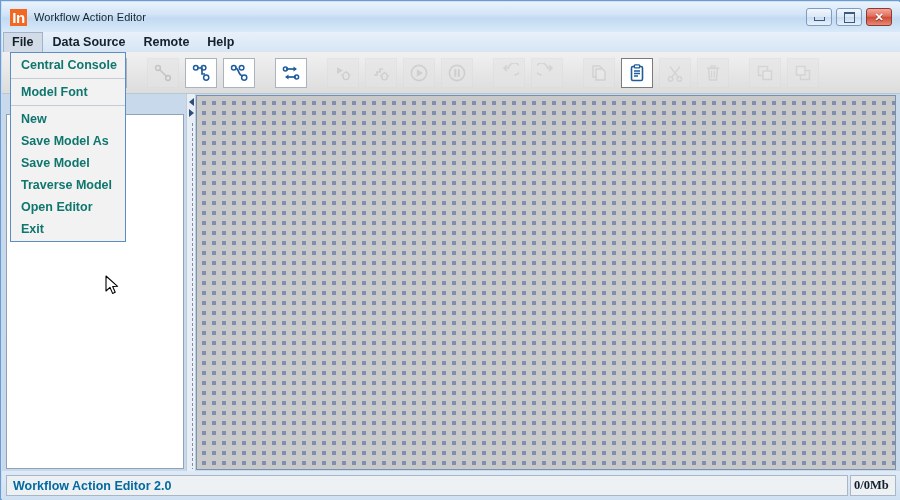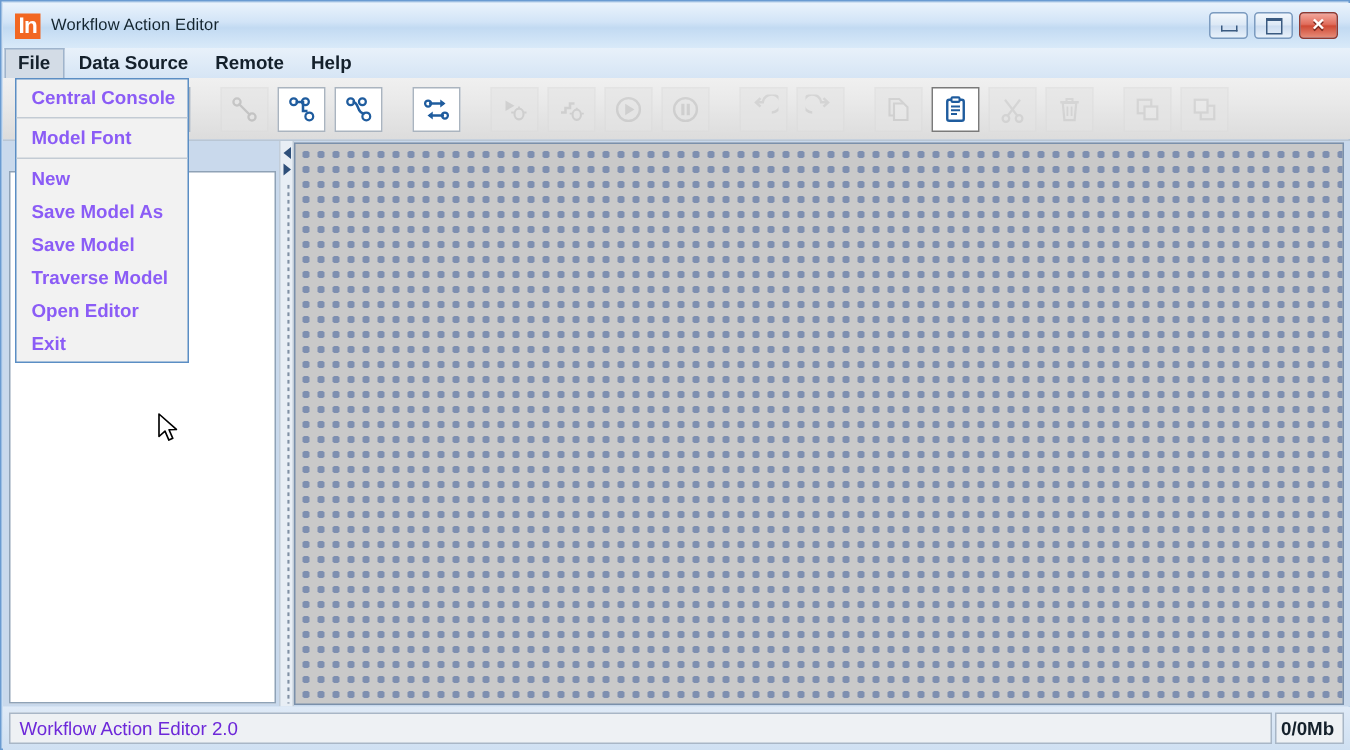--- a/index.html
+++ b/index.html
@@ -186,43 +186,43 @@
     display:flex;align-items:center;
     padding:0 4px;
   }
   .status-left{
     flex:1;height:21px;
     background:#eef1f4;
     border:1px solid #a8b6c6;
     box-sizing:border-box;
     display:flex;align-items:center;
     padding-left:6px;
-    font-size:12.5px;font-weight:normal;color:#6d28d9;
+    font-size:12.5px;font-weight:bold;color:#0369a1;
   }
   .status-mem{
     width:46px;height:21px;margin-left:2px;
     background:#eef1f4;
     border:1px solid #a8b6c6;
     box-sizing:border-box;
     display:flex;align-items:center;
     padding-left:3px;
-    font-size:12.5px;font-weight:bold;color:#14202b;
+    font-size:12.5px;font-weight:bold;color:#14202b;font-family:Liberation Serif, serif;
   }
 
   
   .dropdown{
     position:absolute;left:9px;top:51px;width:116px;
     background:#f2f2f2;
     border:1px solid #5b8ec4;
     box-sizing:border-box;
     z-index:50;
     padding:1px 0;
   }
   .dd-item{
-    font-size:12.5px;font-weight:bold;color:#8b5cf6;
+    font-size:12.5px;font-weight:bold;color:#0f766e;
     padding:4px 8px 4px 10px;
     white-space:nowrap;
     box-sizing:border-box;
   }
   .dd-sep{
     height:1px;background:#c3cbd4;margin:2px 0;
   }
 
   
   .cursor{

